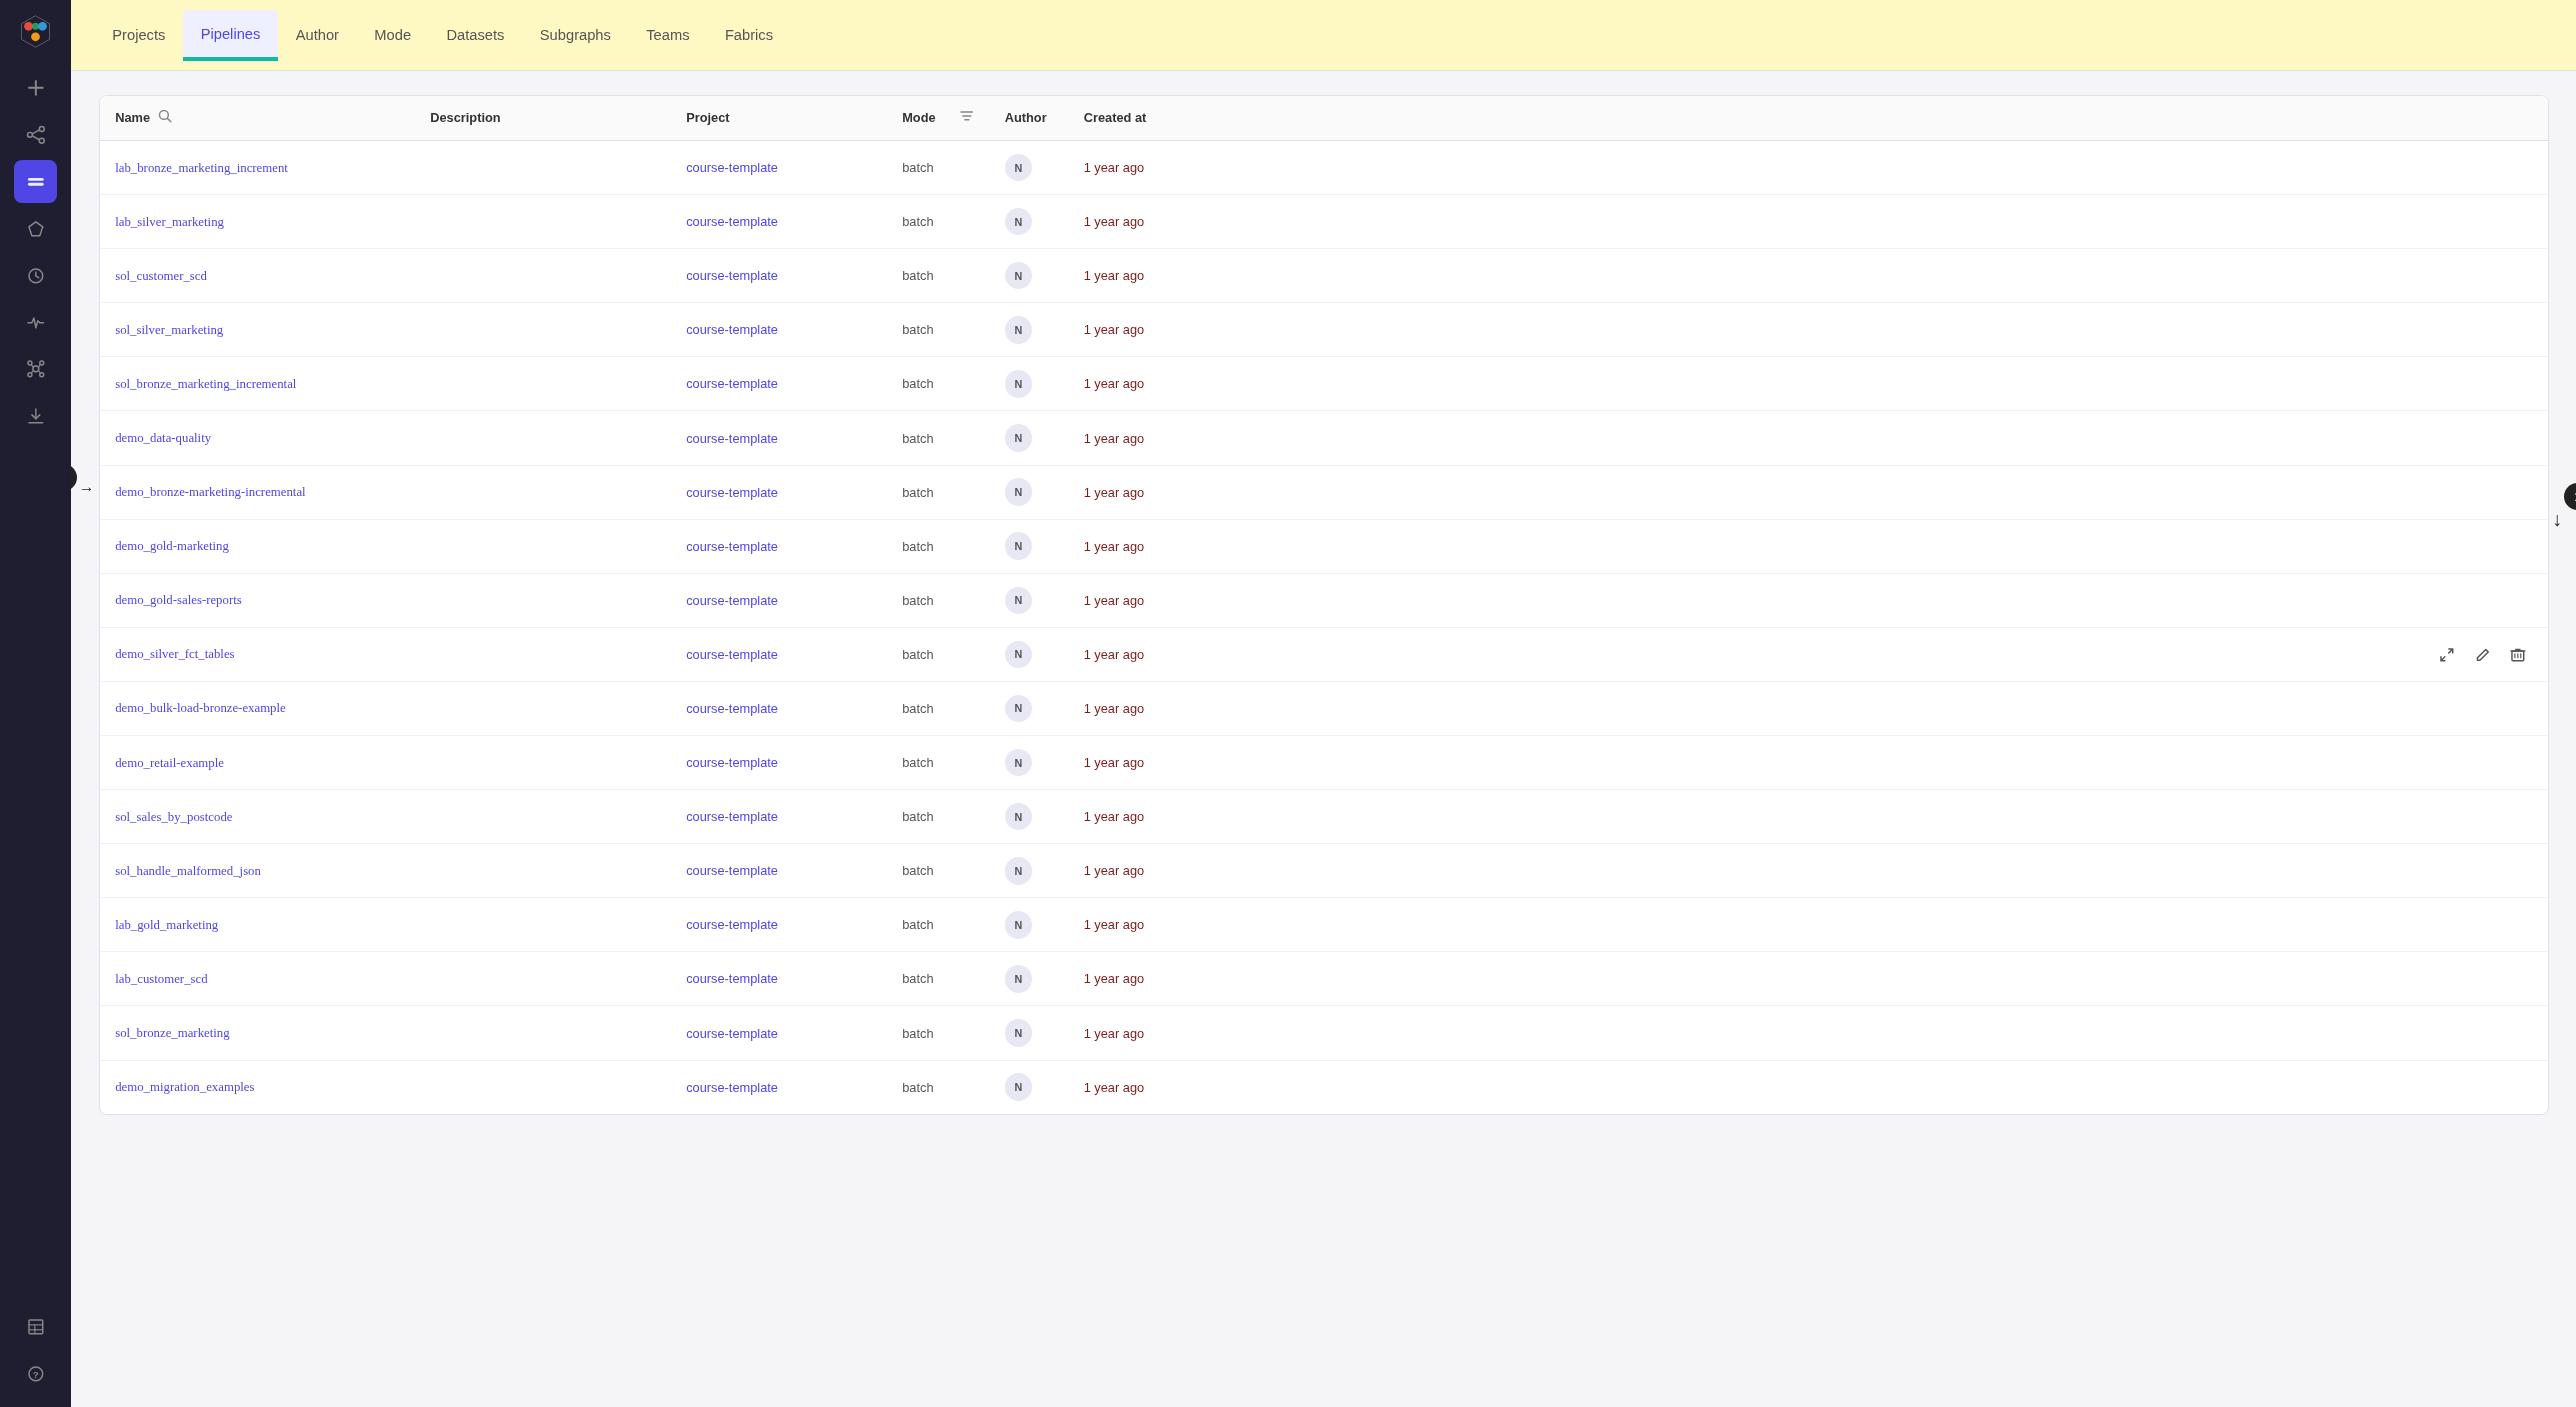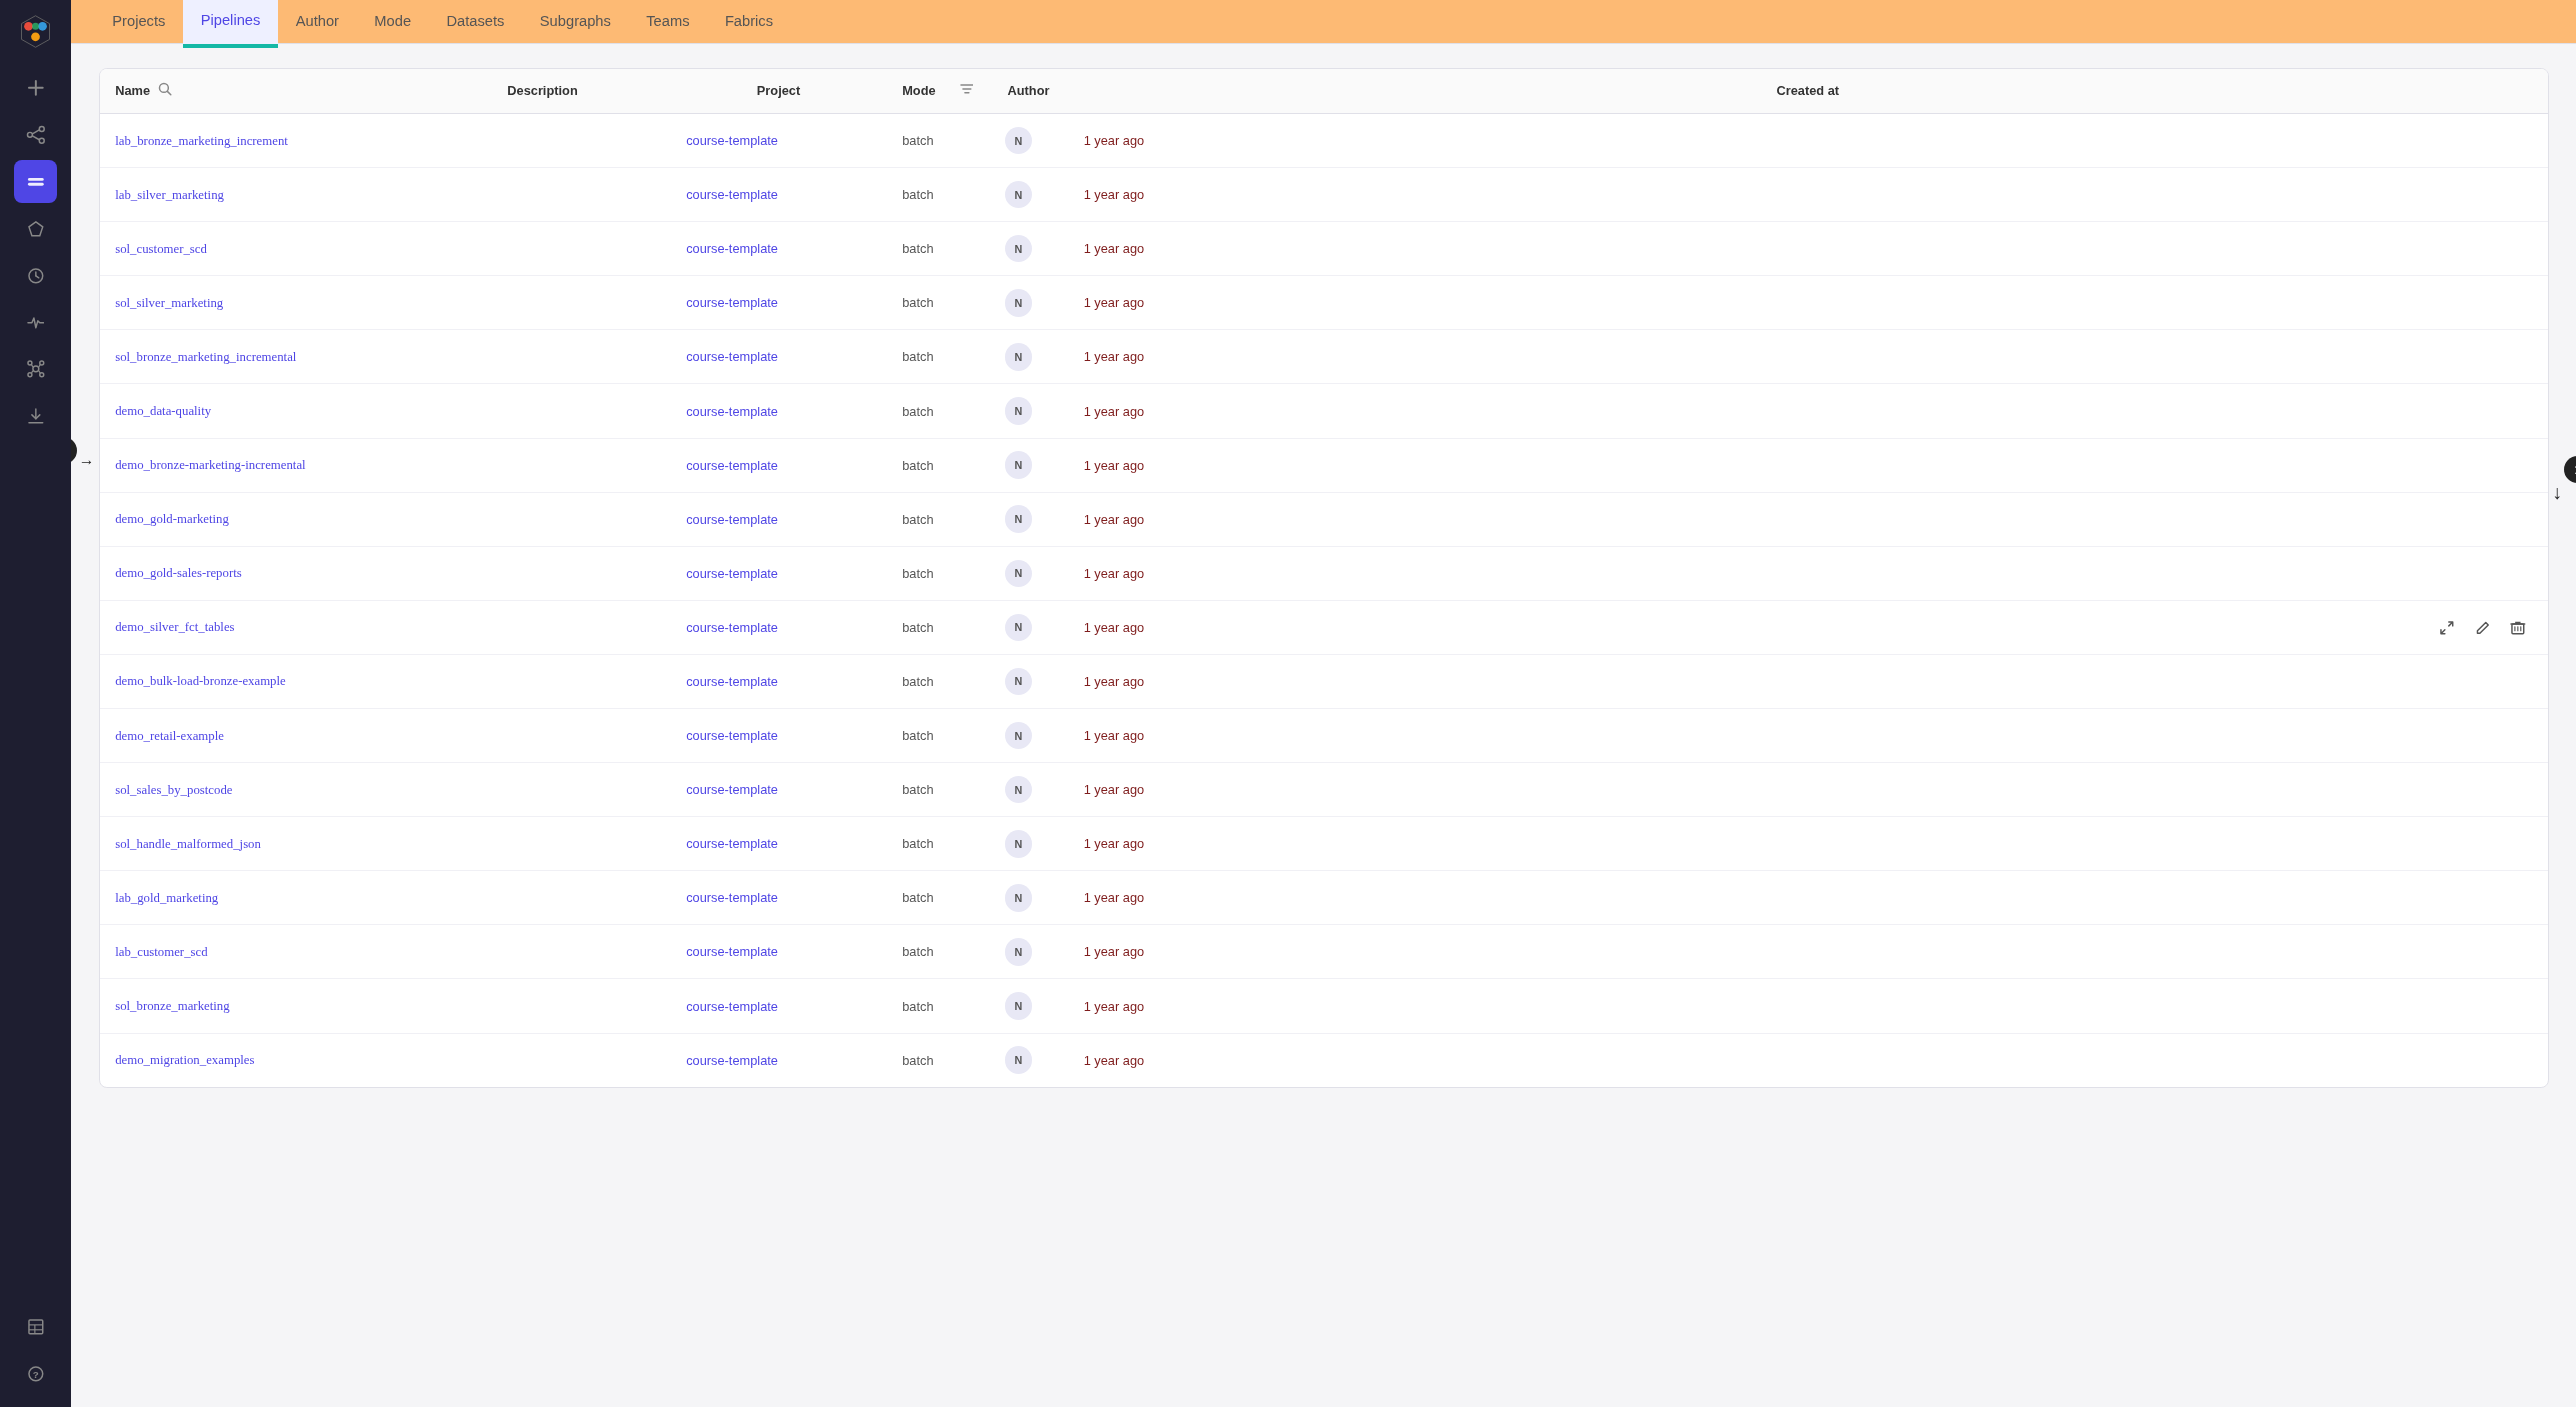--- a/index.html
+++ b/index.html
@@ -52,27 +52,27 @@
     .main {
       flex: 1;
       background: #f5f5f7;
       display: flex;
       flex-direction: column;
       overflow: hidden;
     }
 
     
     .topnav {
-      background: #fdba74;
+      background: #fef9c3;
       padding: 0 23.6px;
       display: flex;
       align-items: center;
       gap: 0;
       border-bottom: 1px solid #e0e0e8;
-      height: 44px;
+      height: 71px;
       flex-shrink: 0;
     }
     .nav-tab {
       padding: 15.7px 17.7px;
       font-size: 14.7px;
       color: #555;
       cursor: pointer;
       border-bottom: 2px solid transparent;
       margin-bottom: -1px;
       white-space: nowrap;
@@ -101,21 +101,21 @@
     table {
       width: 100%;
       border-collapse: collapse;
     }
     thead tr {
       background: #fafafa;
       border-bottom: 1px solid #e0e0e8;
     }
     thead th {
       padding: 13.8px 15.7px;
-      text-align: center;
+      text-align: left;
       font-size: 12.8px;
       font-weight: 600;
       color: #333;
     }
     .th-name-wrap {
       display: flex;
       align-items: center;
       gap: 7.9px;
     }
     .search-icon-th {

